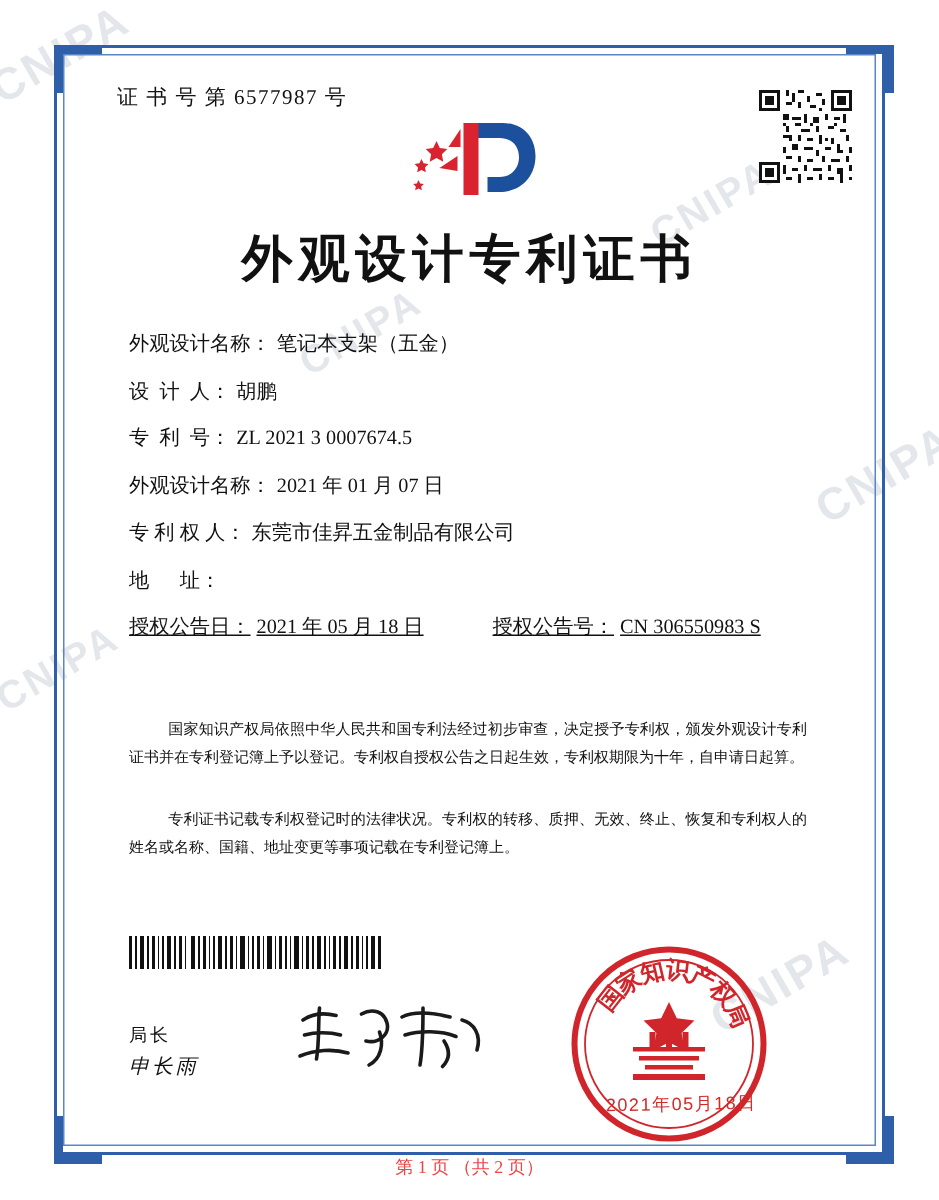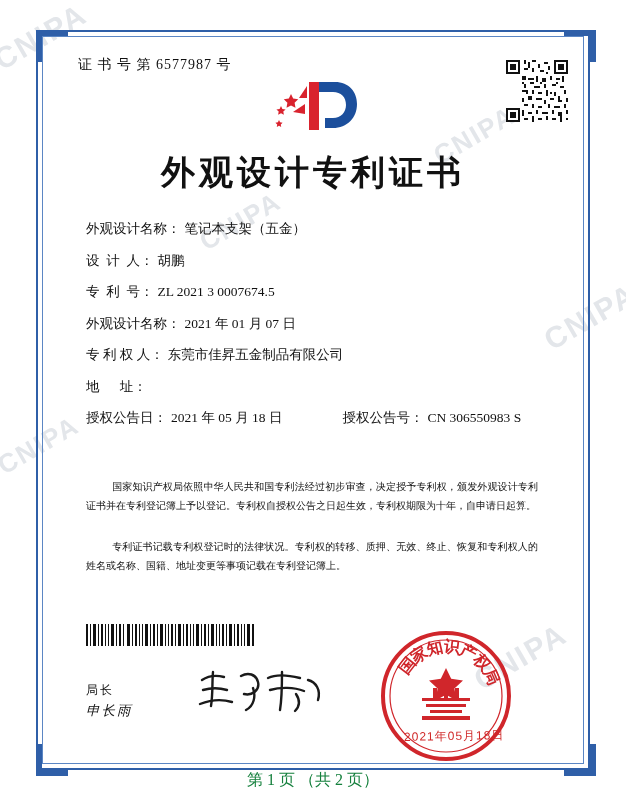--- a/index.html
+++ b/index.html
@@ -73,22 +73,22 @@
   }
   .frow{
     display:flex;align-items:center;margin-bottom:18px;
   }
   .flabel{
     white-space:pre;flex:0 0 auto;
   }
   .fvalue{
     margin-left:4px;
   }
-  .frow.double{justify-content:flex-start;}
-  .frow .second{margin-left:60px;display:flex;align-items:baseline;}
+  .frow.double{justify-content:flex-start;text-decoration:underline;}
+  .frow .second{margin-left:46px;display:flex;align-items:baseline;}
 
   .addr-value{display:inline-block;max-width:360px;}
 
   .para{
     position:absolute;left:86px;width:452px;
     font-size:10px;color:#111;line-height:1.85;text-align:justify;
   }
   .para.p1{top:478px;}
   .para.p2{top:538px;}
   .indent{display:inline-block;width:26px;}
@@ -112,21 +112,21 @@
   }
   .seal-date{
     position:absolute;left:404px;top:728px;
     color:#d02a2a;font-size:12px;letter-spacing:1px;
     transform:rotate(-1deg);
     font-family:"Liberation Sans","DejaVu Sans",sans-serif;
   }
 
   .footer{
     position:absolute;left:0;right:0;top:770px;text-align:center;
-    font-size:16px;color:#15803d;
+    font-size:12px;color:#ef4444;
   }
 </style>
 </head>
 <body>
 
 <div class="page">
 
   <div class="wm a" style="left:-10px;top:20px;">CNIPA</div>
   <div class="wm b" style="left:196px;top:206px;">CNIPA</div>
   <div class="wm b" style="left:430px;top:120px;">CNIPA</div>

